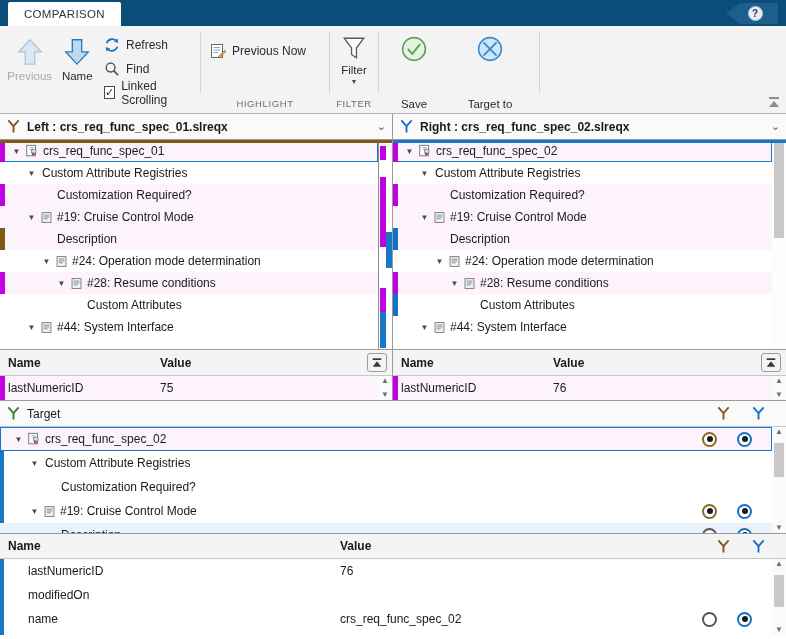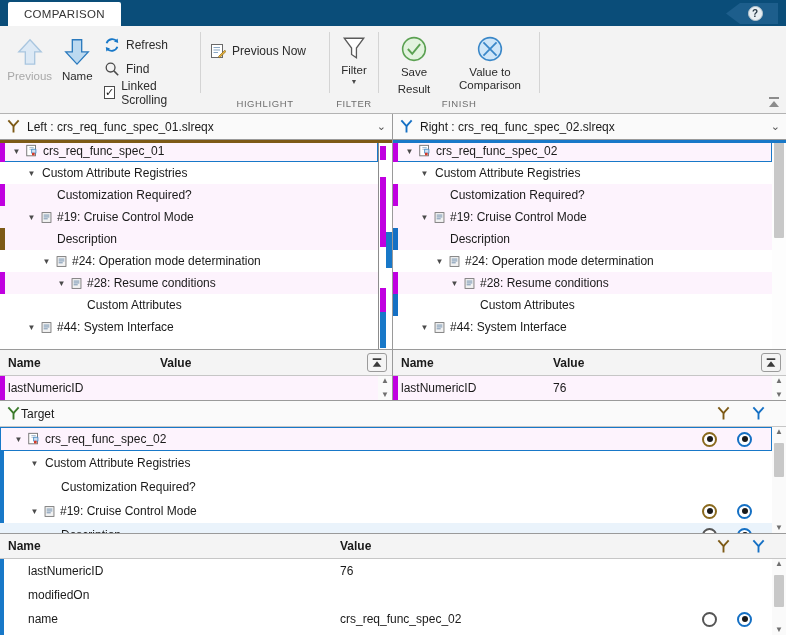--- a/index.html
+++ b/index.html
@@ -56,21 +56,21 @@
     letter-spacing: .6px; padding-bottom: 4px;
   }
   .rsep { width: 1px; background: #d4d4d4; margin: 6px 0 20px 0; }
 
   .bigbtn {
     width: 56px; display: flex; flex-direction: column; align-items: center;
     padding-top: 4px; cursor: default;
   }
   .bigbtn .lbl { font-size: 11.5px; color: #2b2b2b; margin-top: 2px; text-align: center; line-height: 1.15; }
   .bigbtn.disabled .lbl { color: #a8a8a8; }
-  .bigbtn.wide { width: 74px; }
+  .bigbtn.wide { width: 74px; gap: 32px; }
 
   .smallcol { display: flex; flex-direction: column; justify-content: flex-start; padding-top: 4px; gap: 3px; }
   .smallbtn { display: flex; align-items: center; gap: 6px; height: 21px; padding: 0 3px; cursor: default; }
   .smallbtn .lbl { font-size: 12px; color: #2b2b2b; }
   .chk {
     width: 13px; height: 13px; border: 1px solid #4a4a4a; background: #fff;
     display: flex; align-items: center; justify-content: center;
     font-size: 11px; line-height: 1; color: #1a1a1a;
   }
   .icon16 { width: 16px; height: 16px; display: block; flex: none; }
@@ -82,21 +82,21 @@
   
   .panes { position: relative; height: 286px; display: flex; }
   .pane { position: relative; display: flex; flex-direction: column; overflow: hidden; }
   .pane-left { width: 393px; border-right: 1px solid #9a9a9a; }
   .pane-right { width: 393px; }
 
   .pane-header {
     height: 26px; background: #fafafa; border-bottom: 1px solid #9a9a9a;
     display: flex; align-items: center; padding: 0 6px; flex: none;
   }
-  .pane-header .ttl { font-size: 12px; font-weight: normal; color: #1a1a1a; margin-left: 6px; }
+  .pane-header .ttl { font-size: 12px; font-weight: bold; color: #1a1a1a; margin-left: 6px; }
   .pane-header .chev { margin-left: auto; color: #555; font-size: 11px; }
 
   .tree-wrap { position: relative; flex: 1; overflow: hidden; background: #fff; }
   .tree { position: absolute; inset: 0 14px 0 0; overflow: hidden; }
   .trow {
     position: relative; height: 22px; display: flex; align-items: center;
     padding-left: 4px; white-space: nowrap; font-size: 12px; color: #1a1a1a;
   }
   .trow.modified { background: #fdf3fd; }
   .trow.sel { outline: 1px solid #1878c8; outline-offset: -1px; background: #fdf3fd; }
@@ -139,21 +139,21 @@
     align-items: center; background: #fafafa; padding: 1px 0;
   }
   .arrowglyph { font-size: 8px; color: #6f6f6f; line-height: 1; }
 
   
   .target-pane { position: relative; border-top: 1px solid #9a9a9a; }
   .target-head {
     height: 26px; background: #fafafa; border-bottom: 1px solid #c6c6c6;
     display: flex; align-items: center; padding: 0 6px; position: relative;
   }
-  .target-head .ttl { font-size: 12px; color: #1a1a1a; margin-left: 0; font-weight: normal; }
+  .target-head .ttl { font-size: 12px; color: #1a1a1a; margin-left: 6px; font-weight: normal; }
   .merge-cols { position: absolute; right: 20px; top: 0; height: 100%; display: flex; align-items: center; gap: 20px; }
 
   .target-tree { position: relative; height: 106px; overflow: hidden; background: #fff; }
   .trow.target { height: 24px; }
   .trow.changed-blue { background: #eaf3fb; }
   .radio-area { position: absolute; right: 20px; top: 0; height: 100%; display: flex; align-items: center; gap: 20px; }
   .radio {
     width: 15px; height: 15px; border-radius: 50%;
     border: 2px solid #444; background: #fff;
     display: flex; align-items: center; justify-content: center;
@@ -284,21 +284,21 @@
           </svg>
           <span class="lbl">Save</span>
           <span class="lbl" style="margin-top:4px">Result</span>
         </div>
         <div class="bigbtn wide" style="width:82px">
           <svg class="icon16" viewBox="0 0 32 32" style="width:28px;height:30px">
             <circle cx="16" cy="16" r="13" fill="#cfe6f8" stroke="#3a87c8" stroke-width="1.8"></circle>
             <line x1="8.5" y1="8.5" x2="23.5" y2="23.5" stroke="#3a87c8" stroke-width="2"></line>
             <line x1="23.5" y1="8.5" x2="8.5" y2="23.5" stroke="#3a87c8" stroke-width="2"></line>
           </svg>
-          <span class="lbl">Value to</span>
+          <span class="lbl">Target to</span>
           <span class="lbl" style="margin-top:0">Comparison</span>
         </div>
       </div>
       <div class="rgroup-label">FINISH</div>
     </div>
 
     <div class="rsep"></div>
 
     <div class="ribbon-collapse">
       <svg viewBox="0 0 14 14" style="width:14px;height:14px">
@@ -411,20 +411,21 @@
             <svg viewBox="0 0 14 14" style="width:12px;height:12px">
               <rect x="2" y="1.5" width="10" height="2" fill="#3a3a3a"></rect>
               <polygon points="7,5 12,11.5 2,11.5" fill="#3a3a3a"></polygon>
             </svg>
           </span>
         </div>
         <div id="left-attr-rows" style="position:relative">
             <div class="attr-row modified">
               <span class="mark" style="background:#c000e0"></span>
               <span class="col-name">lastNumericID</span>
+              <span class="col-value">75</span>
             </div>
             <div class="attr-scroll">
               <span class="arrowglyph">▲</span>
               <span class="arrowglyph">▼</span>
             </div>
           </div>
       </div>
     </div>
 
     <div class="pane pane-right">

